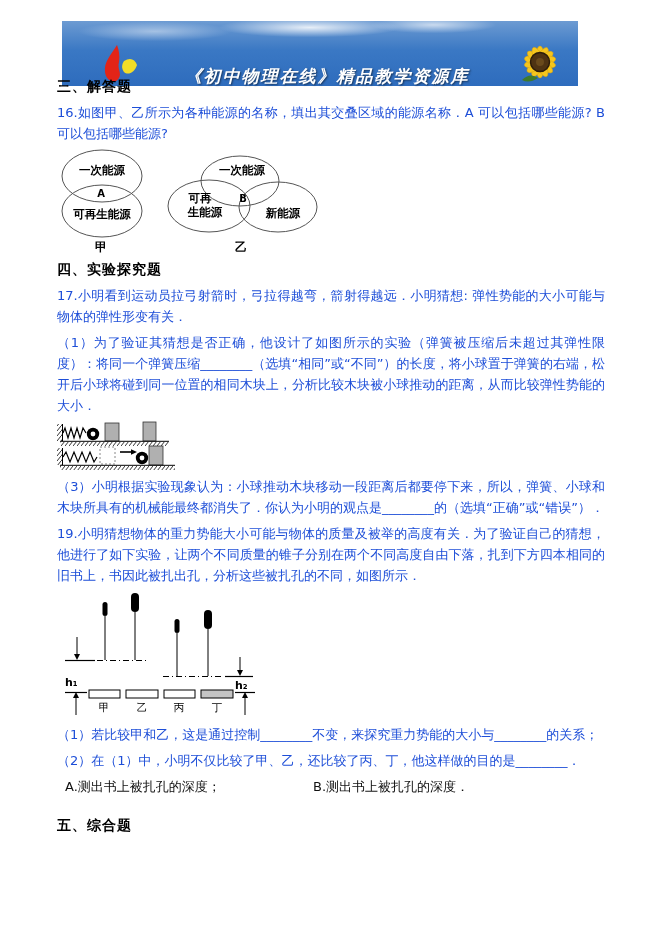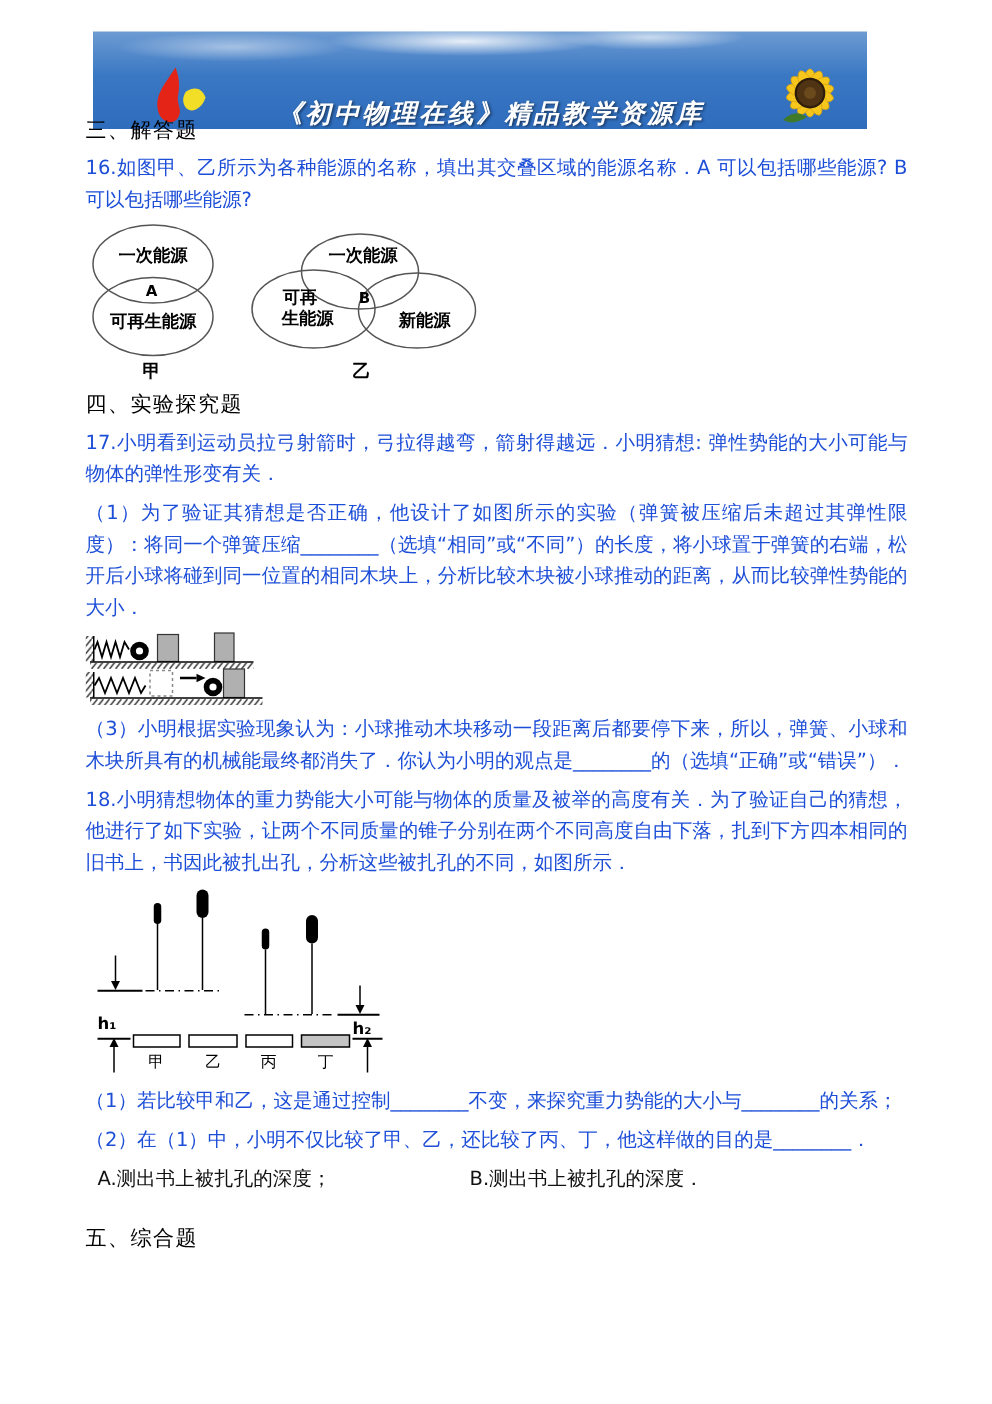--- a/index.html
+++ b/index.html
@@ -31,21 +31,21 @@
   .banner-url{
     color:#ff1f1f;font-weight:bold;font-size:14px;letter-spacing:2px;
     font-family:"DejaVu Sans Mono","Liberation Mono",monospace;
     text-shadow:0 0 2px rgba(255,255,255,.7);
     white-space:nowrap;
   }
   .banner-sunflower{margin-right:6px;flex:0 0 auto;line-height:0;}
   
   .content{position:absolute;left:57px;top:78px;width:548px;}
   .sec-heading{
-    font-size:14px;font-weight:normal;color:#000;
+    font-size:14px;font-weight:bold;color:#000;
     margin:0 0 6px 0;letter-spacing:1px;
   }
   .para{
     font-size:13px;line-height:21px;margin:5px 0;color:#1d4ed8;
     text-align:justify;
   }
   .figure{line-height:0;margin:2px 0;}
   .options-row{display:flex;font-size:13px;line-height:21px;margin:2px 0 8px 0;gap:32px;}
   .options-row .optA{width:216px;padding-left:8px;}
   .mt10{margin-top:20px;}
@@ -151,21 +151,21 @@
         <circle cx="85" cy="37" r="6.2" fill="#000"></circle>
         <circle cx="85" cy="37" r="2.4" fill="#fff"></circle>
         <rect x="92" y="25" width="14" height="19" fill="#b0b0b0" stroke="#333" stroke-width="0.8"></rect>
         <line x1="3" y1="44.3" x2="118" y2="44.3" stroke="#000" stroke-width="1"></line>
         <rect x="3" y="45" width="115" height="4" fill="url(#hatch)"></rect>
       </svg>
     </div>
 
     <div class="para">（3）小明根据实验现象认为：小球推动木块移动一段距离后都要停下来，所以，弹簧、小球和木块所具有的机械能最终都消失了．你认为小明的观点是________的（选填“正确”或“错误”）．</div>
 
-    <div class="para">18.小明猜想物体的重力势能大小可能与物体的质量及被举的高度有关．为了验证自己的猜想，他进行了如下实验，让两个不同质量的锥子分别在两个不同高度自由下落，扎到下方四本相同的旧书上，书因此被扎出孔，分析这些被扎孔的不同，如图所示．</div>
+    <div class="para">19.小明猜想物体的重力势能大小可能与物体的质量及被举的高度有关．为了验证自己的猜想，他进行了如下实验，让两个不同质量的锥子分别在两个不同高度自由下落，扎到下方四本相同的旧书上，书因此被扎出孔，分析这些被扎孔的不同，如图所示．</div>
 
     <div class="figure">
       <svg width="205" height="128" viewBox="0 0 205 128" font-family="DejaVu Sans, sans-serif">
 
         <line x1="20" y1="46" x2="20" y2="66" stroke="#000" stroke-width="1"></line>
         <polygon points="17,63 23,63 20,69" fill="#000"></polygon>
 
         <line x1="8" y1="69.5" x2="38" y2="69.5" stroke="#000" stroke-width="1.2"></line>
         <line x1="40" y1="69.5" x2="92" y2="69.5" stroke="#000" stroke-width="1" stroke-dasharray="6,3,1,3"></line>
 

